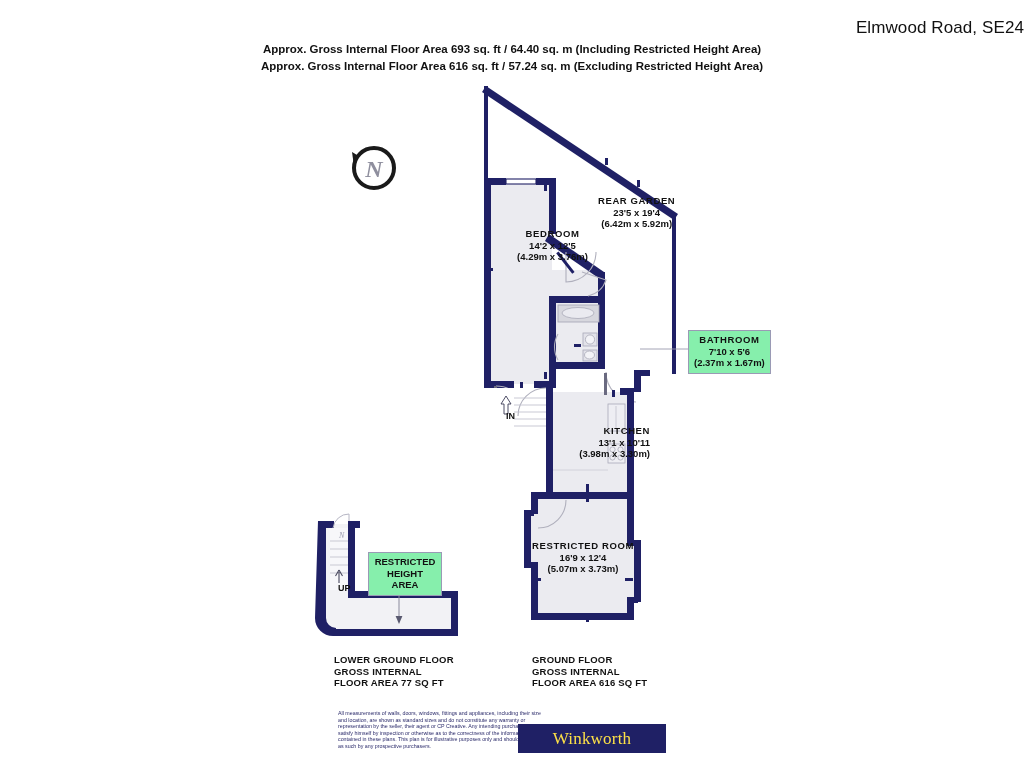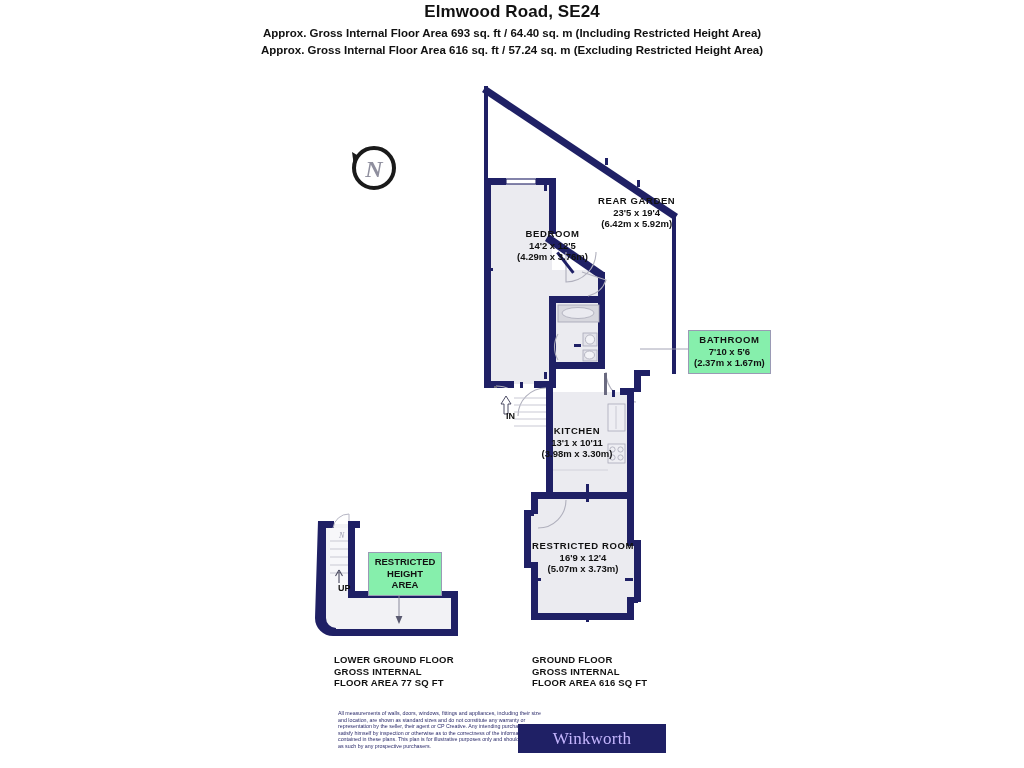--- a/index.html
+++ b/index.html
@@ -20,24 +20,25 @@
   
   #header {
     position: absolute;
     left: 0;
     top: 0;
     width: 1024px;
     text-align: center;
   }
   #plan-title {
     font-size: 17px;
-    font-weight: bold;
+    font-weight: normal;
     letter-spacing: 0.1px;
-    margin-top: 2px;
+    margin-top: 18px;
     color: #111111;
+    text-align: right;
   }
   .area-line {
     font-size: 11.5px;
     font-weight: bold;
     margin-top: 5px;
     color: #111111;
   }
 
   
   #plan-canvas {
@@ -103,21 +104,21 @@
     background: #1f2065;
   }
   #brand-text {
     position: absolute;
     left: 0;
     top: 0;
     width: 148px;
     height: 29px;
     line-height: 29px;
     text-align: center;
-    color: #c4b5fd;
+    color: #fde047;
     font-family: "Liberation Serif", serif;
     font-size: 17px;
     letter-spacing: 0.2px;
   }
 </style>
 </head>
 <body>
 
 <div id="header">
   <div id="plan-title">Elmwood Road, SE24</div>
@@ -389,21 +390,21 @@
   <div>14'2 x 12'5</div>
   <div>(4.29m x 3.76m)</div>
 </div>
 
 <div class="room-label boxed" style="left:688px; top:330px;">
   <div class="rname">BATHROOM</div>
   <div>7'10 x 5'6</div>
   <div>(2.37m x 1.67m)</div>
 </div>
 
-<div class="room-label" style="left:516px; top:425px; width:122px;">
+<div class="room-label" style="left:528px; top:425px; width:122px;text-align:right;">
   <div class="rname">KITCHEN</div>
   <div>13'1 x 10'11</div>
   <div>(3.98m x 3.30m)</div>
 </div>
 
 <div class="room-label" style="left:518px; top:540px; width:130px;">
   <div class="rname">RESTRICTED ROOM</div>
   <div>16'9 x 12'4</div>
   <div>(5.07m x 3.73m)</div>
 </div>

